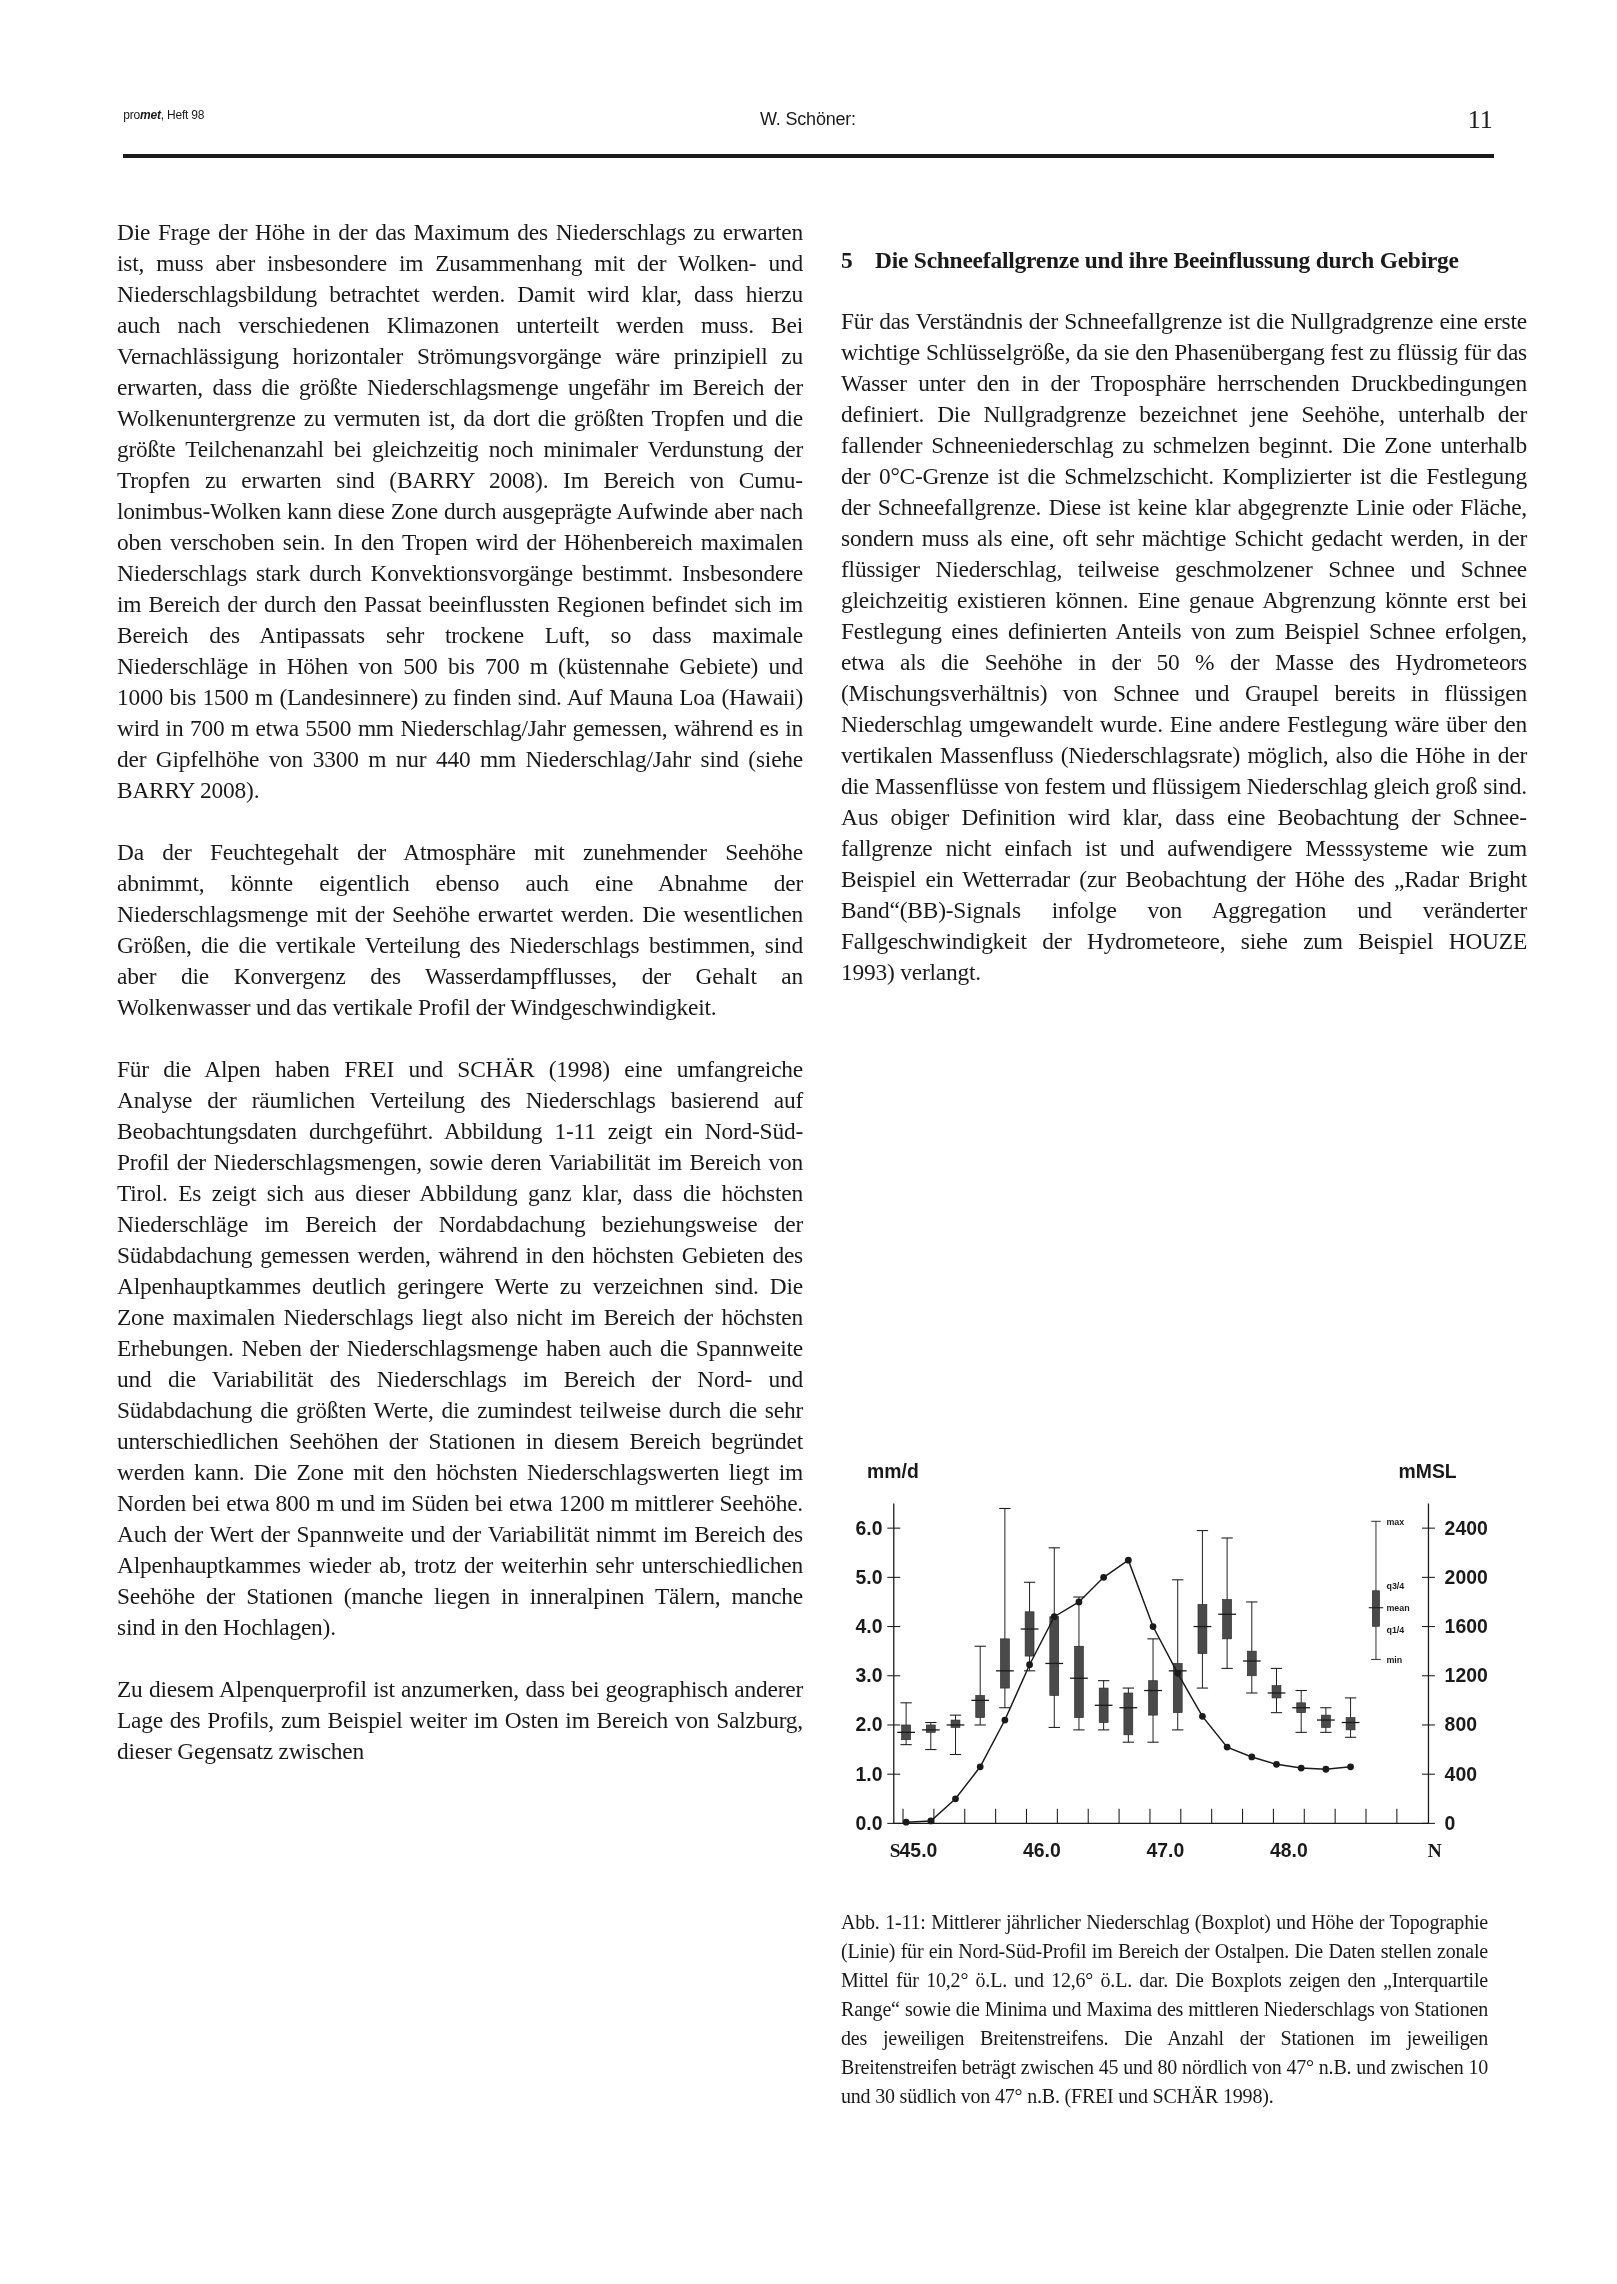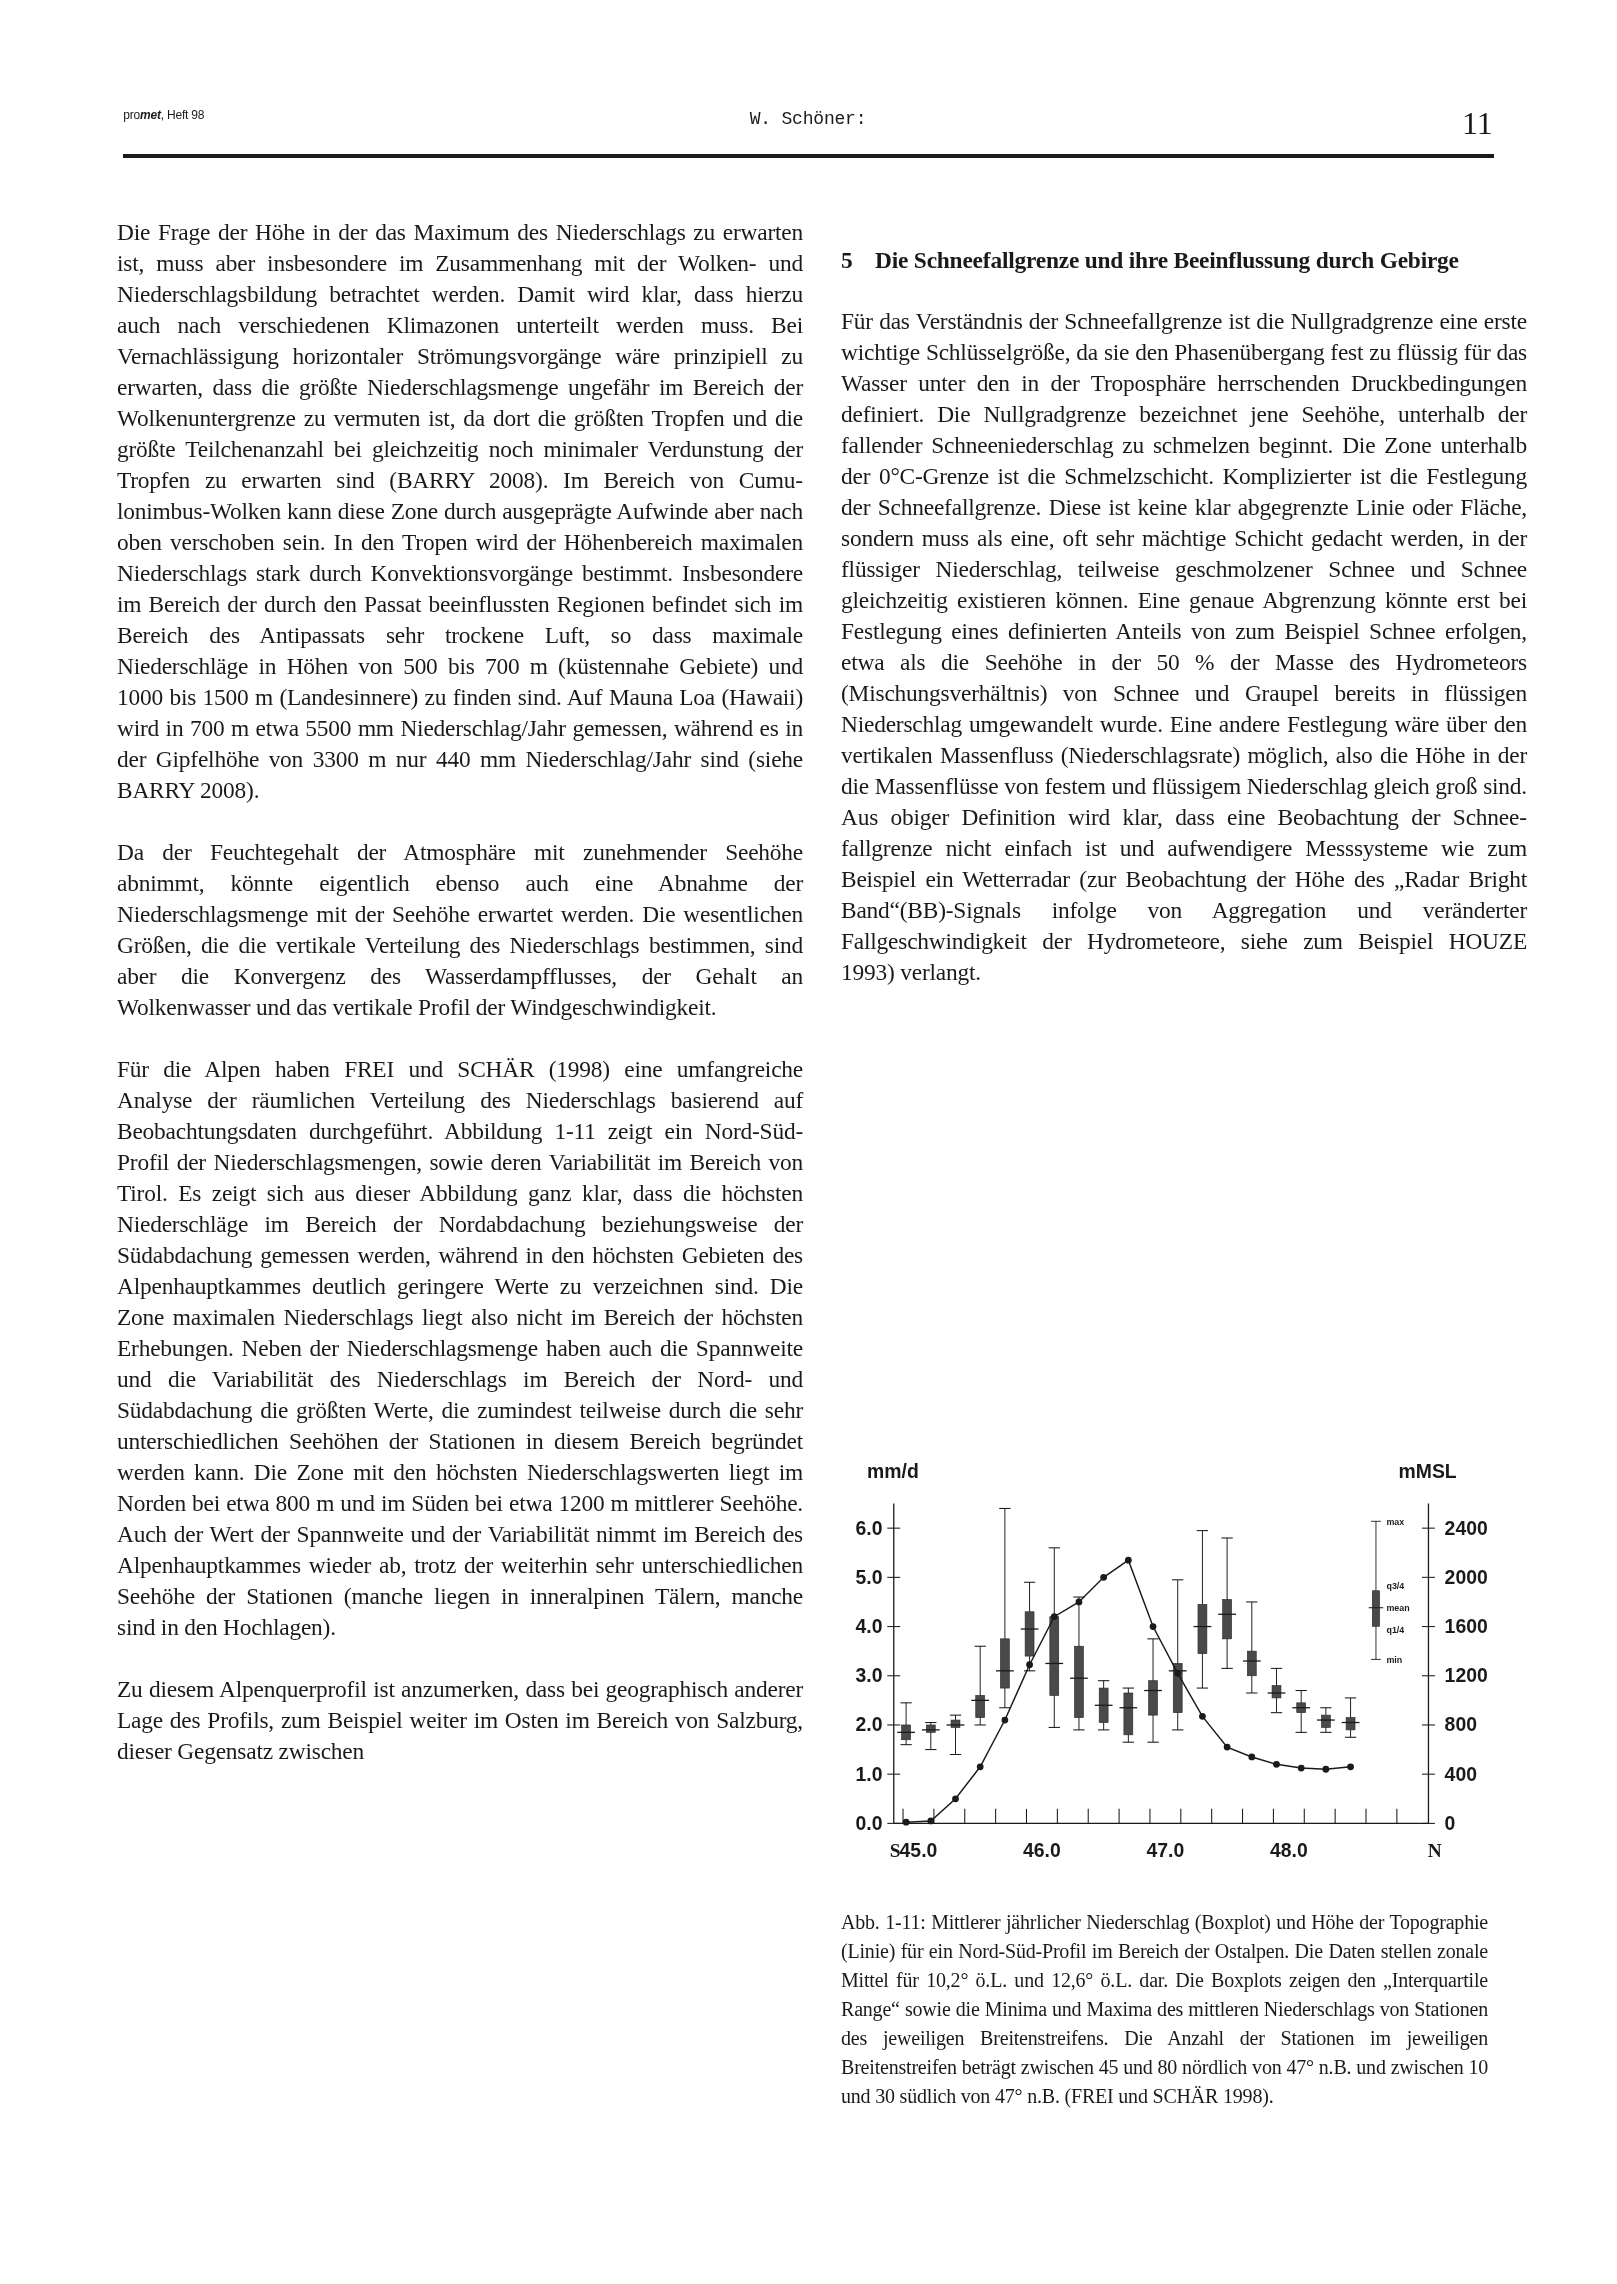--- a/index.html
+++ b/index.html
@@ -1,21 +1,21 @@
 <!DOCTYPE html>
 <html style="font-size:13px"><head>
 <meta charset="utf-8">
 <style>
   html, body { margin: 0; padding: 0; background: #ffffff; }
   body { width: 1617px; height: 2284px; position: relative; overflow: hidden; color: #1a1a1a; }
   .header { position: absolute; left: 120px; top: 105px; width: 1376px; height: 49px; }
   .hdr-left { position: absolute; left: 3.2px; top: 3.2px; font-family: "Liberation Sans", sans-serif; font-size: 12px; letter-spacing: -0.2px; }
   .hdr-left i { font-weight: bold; }
-  .hdr-center { position: absolute; left: 0; right: 0; top: 3.2px; text-align: center; font-family: Liberation Mono, monospace; font-size: 18px; line-height: 22.6px; letter-spacing: -0.2px; }
-  .hdr-page { position: absolute; right: 3.2px; top: 0; font-family: "Liberation Serif", serif; font-size: 32px; }
+  .hdr-center { position: absolute; left: 0; right: 0; top: 3.2px; text-align: center; font-family: Liberation Sans, sans-serif; font-size: 18px; line-height: 22.6px; letter-spacing: -0.2px; }
+  .hdr-page { position: absolute; right: 3.2px; top: 0; font-family: "Liberation Serif", serif; font-size: 26px; }
   .hdr-rule { position: absolute; left: 123px; top: 154px; width: 1371px; height: 4px; background: #1a1a1a; }
 
   .col { position: absolute; top: 217px; width: 686px; font-family: "Liberation Serif", serif; font-size: 23.4px; line-height: 31px; text-align: justify; letter-spacing: -0.2px; }
   .col-left { left: 117px; }
   .col-right { left: 841px; }
   .col p { margin: 0 0 31px 0; hyphens: manual; }
   .heading { font-weight: bold; display: flex; margin: 26px 0 29px 0 !important; text-align: left; line-height: 34px; }
   .heading .num { width: 34px; flex: none; }
 
   .figure { position: absolute; left: 833px; top: 1447px; width: 695px; height: 420px; font-weight: bold; }

